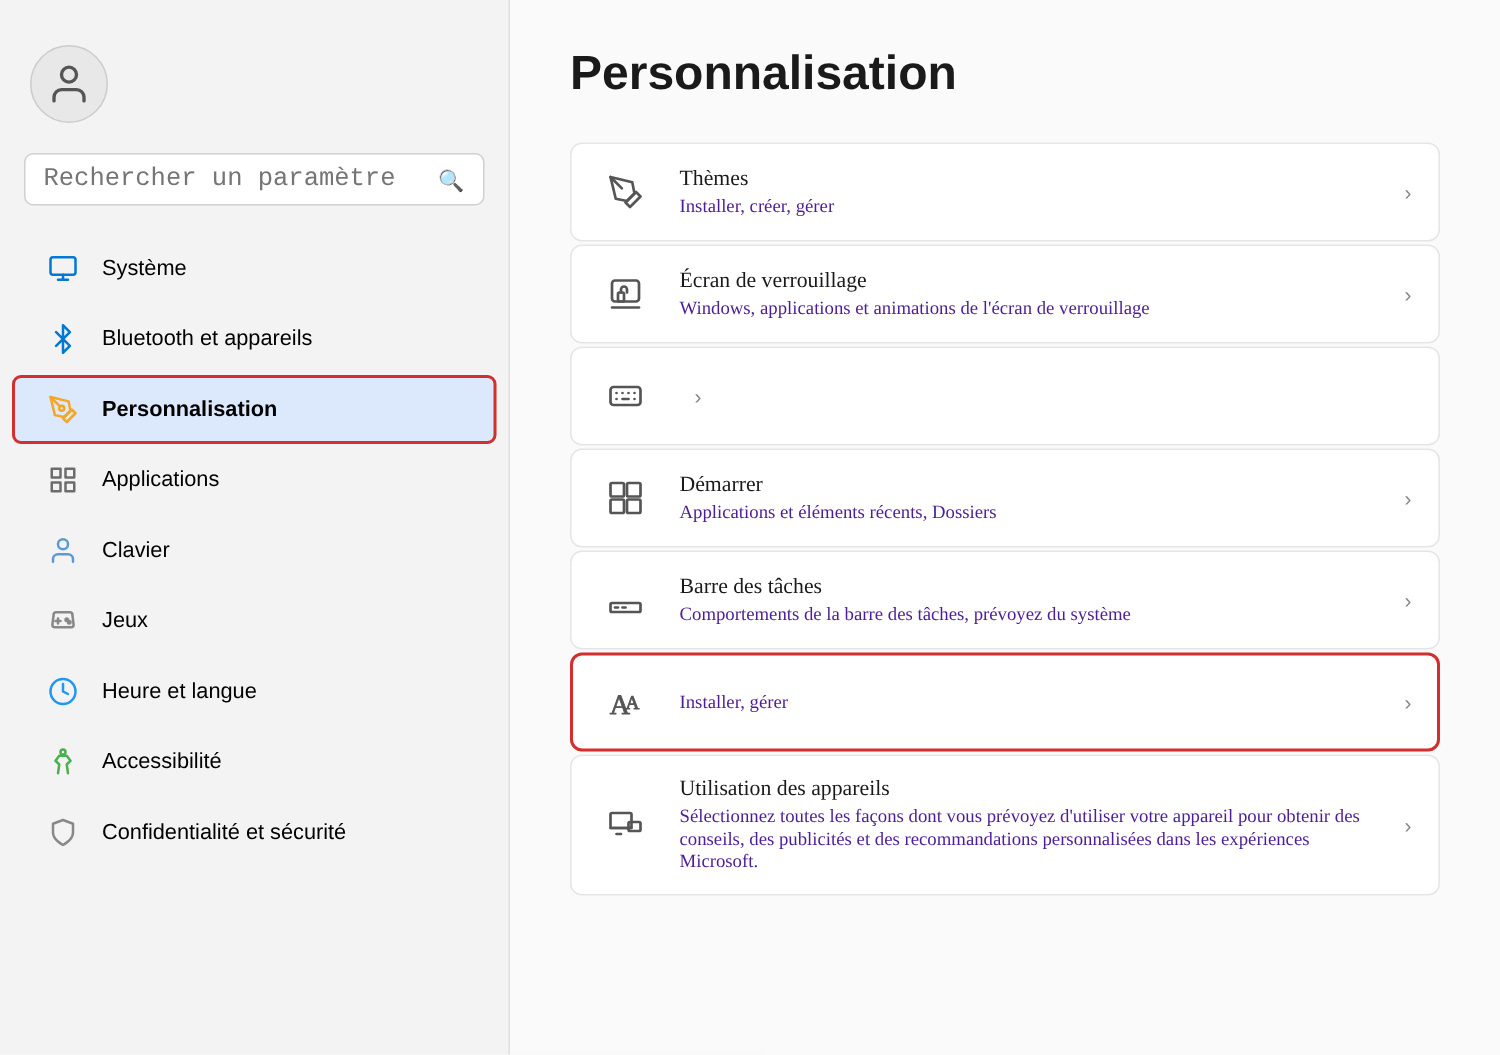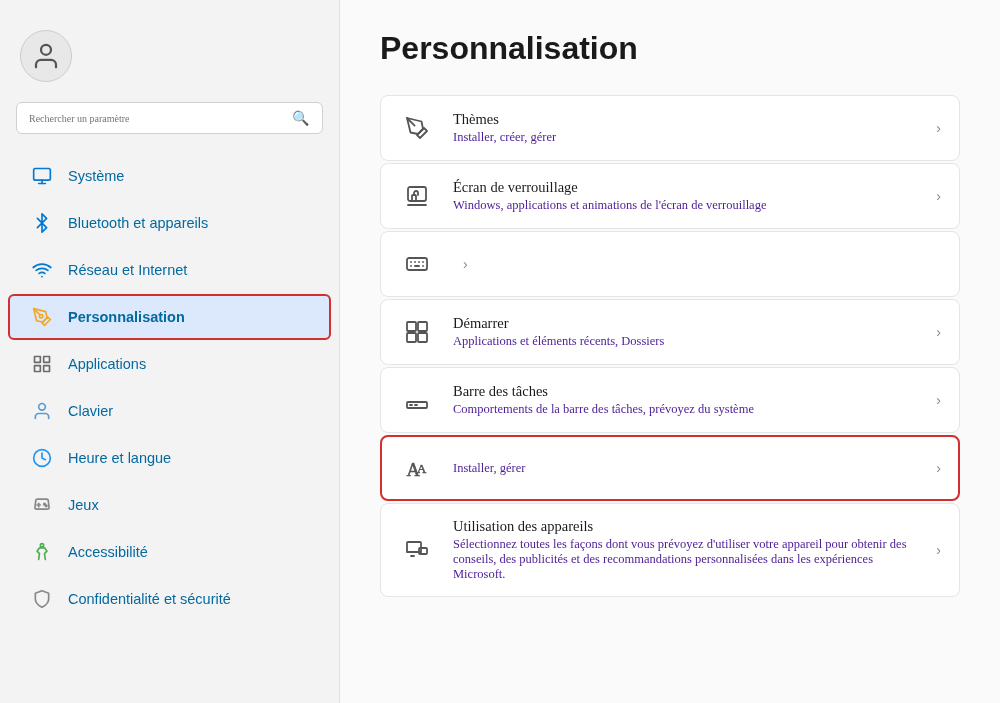--- a/index.html
+++ b/index.html
@@ -53,24 +53,24 @@
       background: #ffffff;
       border: 1px solid #d0d0d0;
       border-radius: 6px;
       padding: 7px 12px;
     }
 
     .search-box input {
       border: none;
       outline: none;
       background: transparent;
-      font-size: 10px;
+      font-size: 17px;
       color: #0369a1;
       flex: 1;
-      font-family: Liberation Serif, serif;
+      font-family: Liberation Mono, monospace;
     }
 
     .search-box .search-icon-wrap {
       color: #555;
       font-size: 14px;
     }
 
     .nav-list {
       list-style: none;
       flex: 1;
@@ -78,21 +78,21 @@
     }
 
     .nav-item {
       display: flex;
       align-items: center;
       padding: 11px 20px 11px 22px;
       cursor: pointer;
       border-radius: 6px;
       margin: 1px 8px;
       font-size: 14.5px;
-      color: #0369a1;
+      color: #000000;
       position: relative;
     }
 
     .nav-item.active {
       background: #dce8fb;
       outline: 2px solid #d32f2f;
       outline-offset: -2px;
       font-weight: 600;
     }
 
@@ -213,31 +213,20 @@
 
     <li class="nav-item">
       <span class="nav-icon icon-blue">
         <svg width="20" height="20" viewBox="0 0 24 24" fill="none" stroke="currentColor" stroke-width="2" stroke-linecap="round" stroke-linejoin="round">
           <polyline points="6.5 6.5 17.5 17.5 12 23 12 1 17.5 6.5 6.5 17.5"></polyline>
         </svg>
       </span>
       <span>Bluetooth et appareils</span>
     </li>
 
-    <li class="nav-item">
-      <span class="nav-icon icon-blue">
-        <svg width="20" height="20" viewBox="0 0 24 24" fill="none" stroke="currentColor" stroke-width="2" stroke-linecap="round" stroke-linejoin="round">
-          <path d="M5 12.55a11 11 0 0 1 14.08 0"></path>
-            <path d="M1.42 9a16 16 0 0 1 21.16 0"></path>
-            <path d="M8.53 16.11a6 6 0 0 1 6.95 0"></path>
-            <line x1="12" y1="20" x2="12.01" y2="20"></line>
-        </svg>
-      </span>
-      <span>Réseau et Internet</span>
-    </li>
 
     <li class="nav-item active">
       <span class="nav-icon" style="color:#f5a623;">
         <svg width="20" height="20" viewBox="0 0 24 24" fill="none" stroke="currentColor" stroke-width="2" stroke-linecap="round" stroke-linejoin="round">
           <path d="M12 19l7-7 3 3-7 7-3-3z"></path>
             <path d="M18 13l-1.5-7.5L2 2l3.5 14.5L13 18l5-5z"></path>
             <path d="M2 2l7.586 7.586"></path>
             <circle cx="11" cy="11" r="2"></circle>
         </svg>
       </span>
@@ -257,43 +246,43 @@
     </li>
 
     <li class="nav-item">
       <span class="nav-icon" style="color:#5b9bd5;">
         <svg width="20" height="20" viewBox="0 0 24 24" fill="none" stroke="currentColor" stroke-width="2" stroke-linecap="round" stroke-linejoin="round">
           <path d="M20 21v-2a4 4 0 0 0-4-4H8a4 4 0 0 0-4 4v2"></path>
             <circle cx="12" cy="7" r="4"></circle>
         </svg>
       </span>
       <span>Clavier</span>
-    </li>
-
-    <li class="nav-item">
-      <span class="nav-icon" style="color:#2196f3;">
-        <svg width="20" height="20" viewBox="0 0 24 24" fill="none" stroke="currentColor" stroke-width="2" stroke-linecap="round" stroke-linejoin="round">
-          <circle cx="12" cy="12" r="10"></circle>
-            <polyline points="12 6 12 12 16 14"></polyline>
-        </svg>
-      </span>
-      <span>Heure et langue</span>
     </li>
 
     <li class="nav-item">
       <span class="nav-icon" style="color:#888;">
         <svg width="20" height="20" viewBox="0 0 24 24" fill="none" stroke="currentColor" stroke-width="2" stroke-linecap="round" stroke-linejoin="round">
           <line x1="6" y1="12" x2="10" y2="12"></line>
             <line x1="8" y1="10" x2="8" y2="14"></line>
             <circle cx="15" cy="11" r="1"></circle>
             <circle cx="17" cy="13" r="1"></circle>
           <path d="M6.5 5h11a2 2 0 0 1 2 2l1 8a2 2 0 0 1-2 2H5.5a2 2 0 0 1-2-2l1-8a2 2 0 0 1 2-2z"></path>
         </svg>
       </span>
       <span>Jeux</span>
+    </li>
+
+    <li class="nav-item">
+      <span class="nav-icon" style="color:#2196f3;">
+        <svg width="20" height="20" viewBox="0 0 24 24" fill="none" stroke="currentColor" stroke-width="2" stroke-linecap="round" stroke-linejoin="round">
+          <circle cx="12" cy="12" r="10"></circle>
+            <polyline points="12 6 12 12 16 14"></polyline>
+        </svg>
+      </span>
+      <span>Heure et langue</span>
     </li>
 
     <li class="nav-item">
       <span class="nav-icon" style="color:#4caf50;">
         <svg width="20" height="20" viewBox="0 0 24 24" fill="none" stroke="currentColor" stroke-width="2" stroke-linecap="round" stroke-linejoin="round">
           <circle cx="12" cy="4" r="2"></circle>
           <path d="M8 21l1-7-3-3 3-4h6l3 4-3 3 1 7"></path>
         </svg>
       </span>
       <span>Accessibilité</span>

